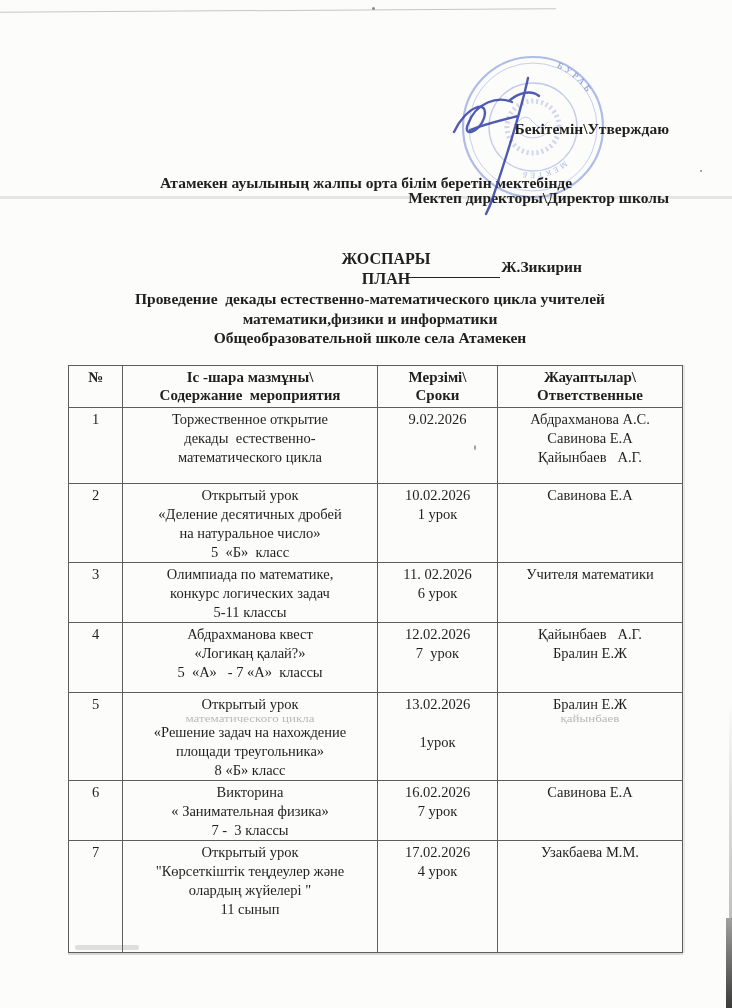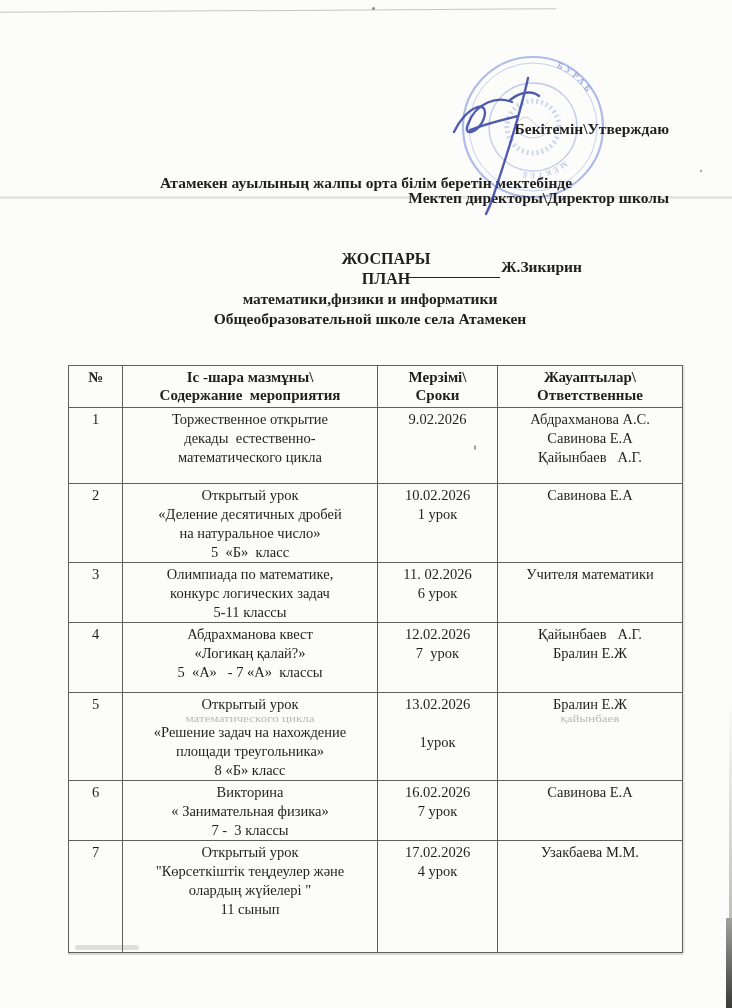--- a/index.html
+++ b/index.html
@@ -112,21 +112,21 @@
     <div class="sig-row">
       <span class="sig-line"></span>
       <span>Ж.Зикирин</span>
     </div>
   </div>
 
   <div class="title-kz"><div>Атамекен ауылының жалпы орта білім беретін мектебінде</div></div>
 
   <div class="plan-heading"><div>ЖОСПАРЫ</div><div>ПЛАН</div></div>
 
-  <div class="title-ru"><div>математики,физики и информатики</div><div>Общеобразовательной школе села Атамекен</div></div>
+  <div class="title-ru"><div>Проведение  декады естественно-математического цикла учителей</div><div>математики,физики и информатики</div><div>Общеобразовательной школе села Атамекен</div></div>
 
   <table class="plan">
     <colgroup>
       <col class="c-num">
         <col class="c-act">
         <col class="c-date">
         <col class="c-resp">
     </colgroup>
     <thead>
       <tr>

